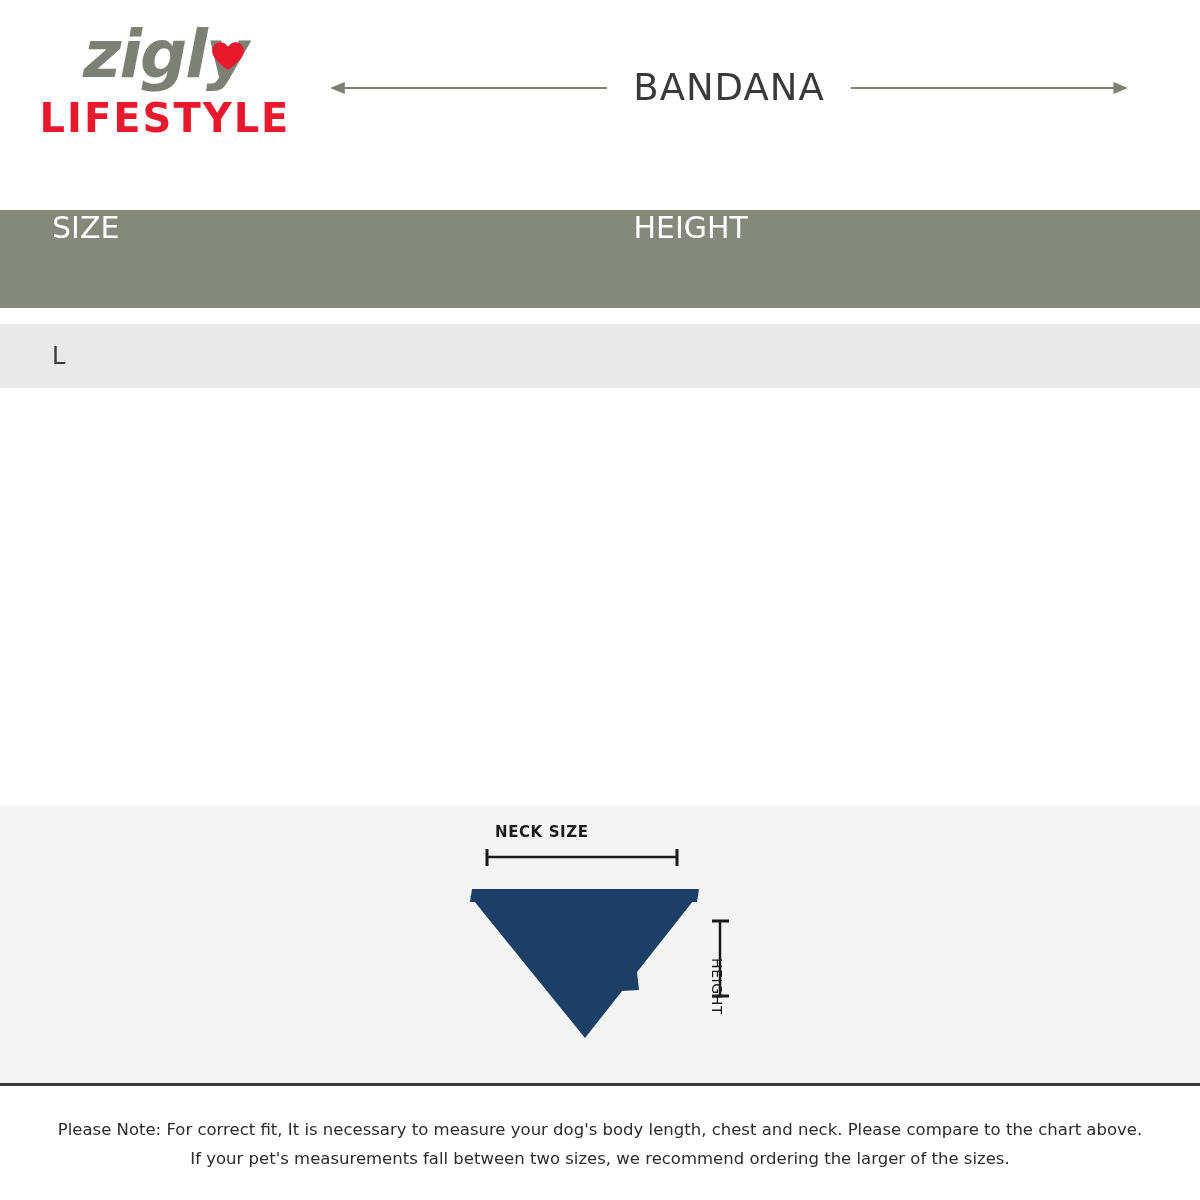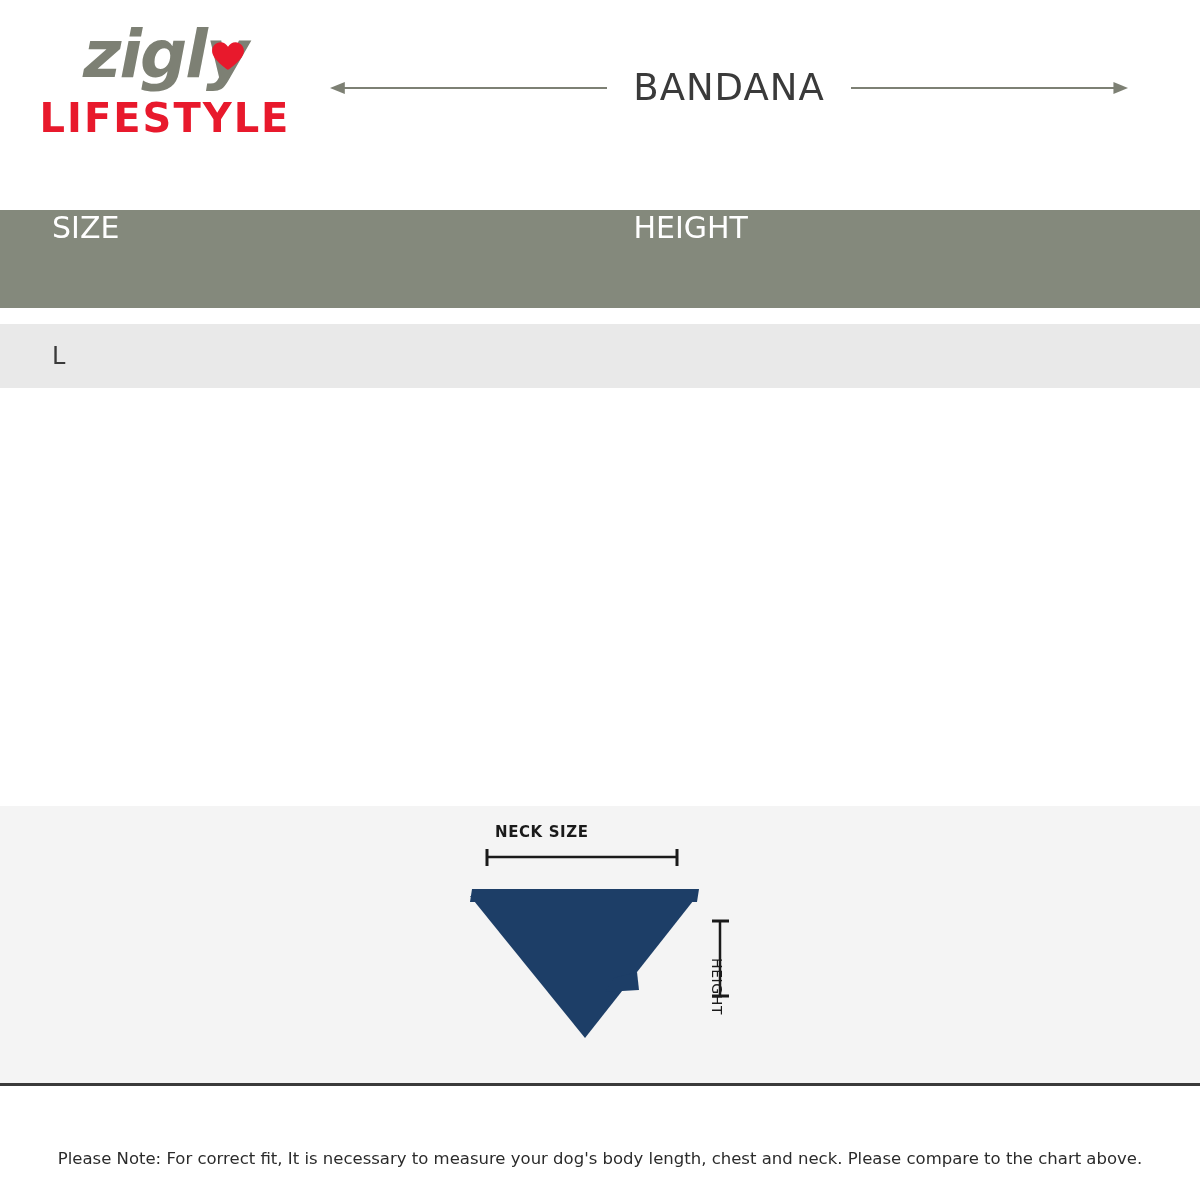--- a/index.html
+++ b/index.html
@@ -201,13 +201,14 @@
     <span style="font-size:15px; letter-spacing:0.6px; color:#1a1a1a; background:#f4f4f4; padding:0 8px; font-family:'DejaVu Sans', sans-serif;">NECK SIZE</span>
   </div>
 
   <div style="position:absolute; left:726px; top:152px; transform: rotate(90deg); transform-origin: left top;">
     <span style="font-size:14px; letter-spacing:0.6px; color:#1a1a1a; font-family:'DejaVu Sans', sans-serif;">HEIGHT</span>
   </div>
 </div>
 
 <div class="footer">
   <div class="footer-line">Please Note: For correct fit, It is necessary to measure your dog's body length, chest and neck. Please compare to the chart above.</div>
+  <div class="footer-line">If your pet's measurements fall between two sizes, we recommend ordering the larger of the sizes.</div>
 </div>
 
 </body></html>

